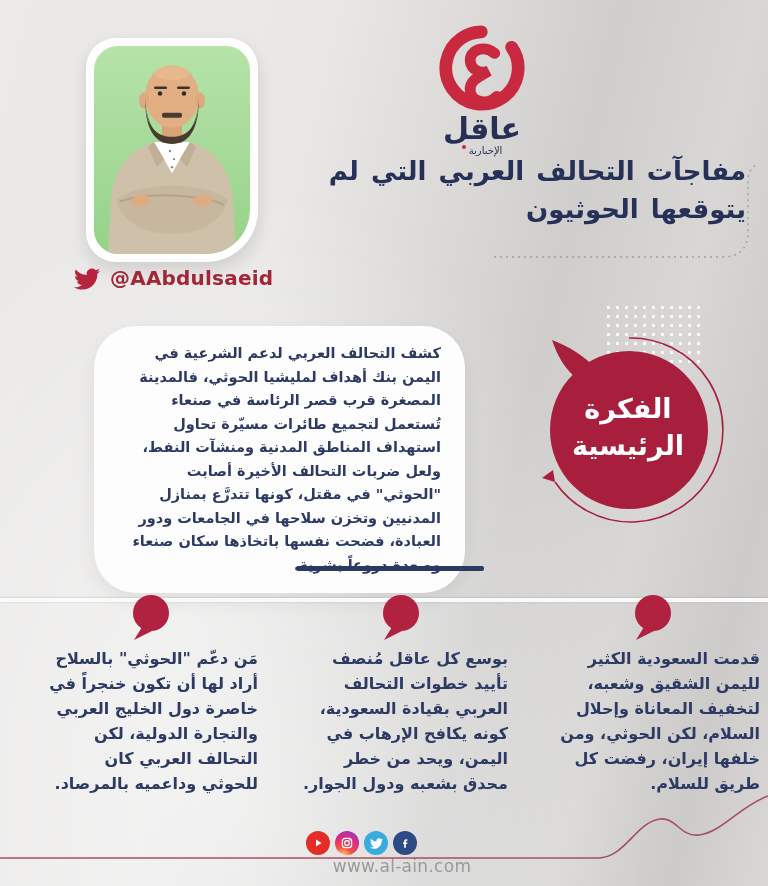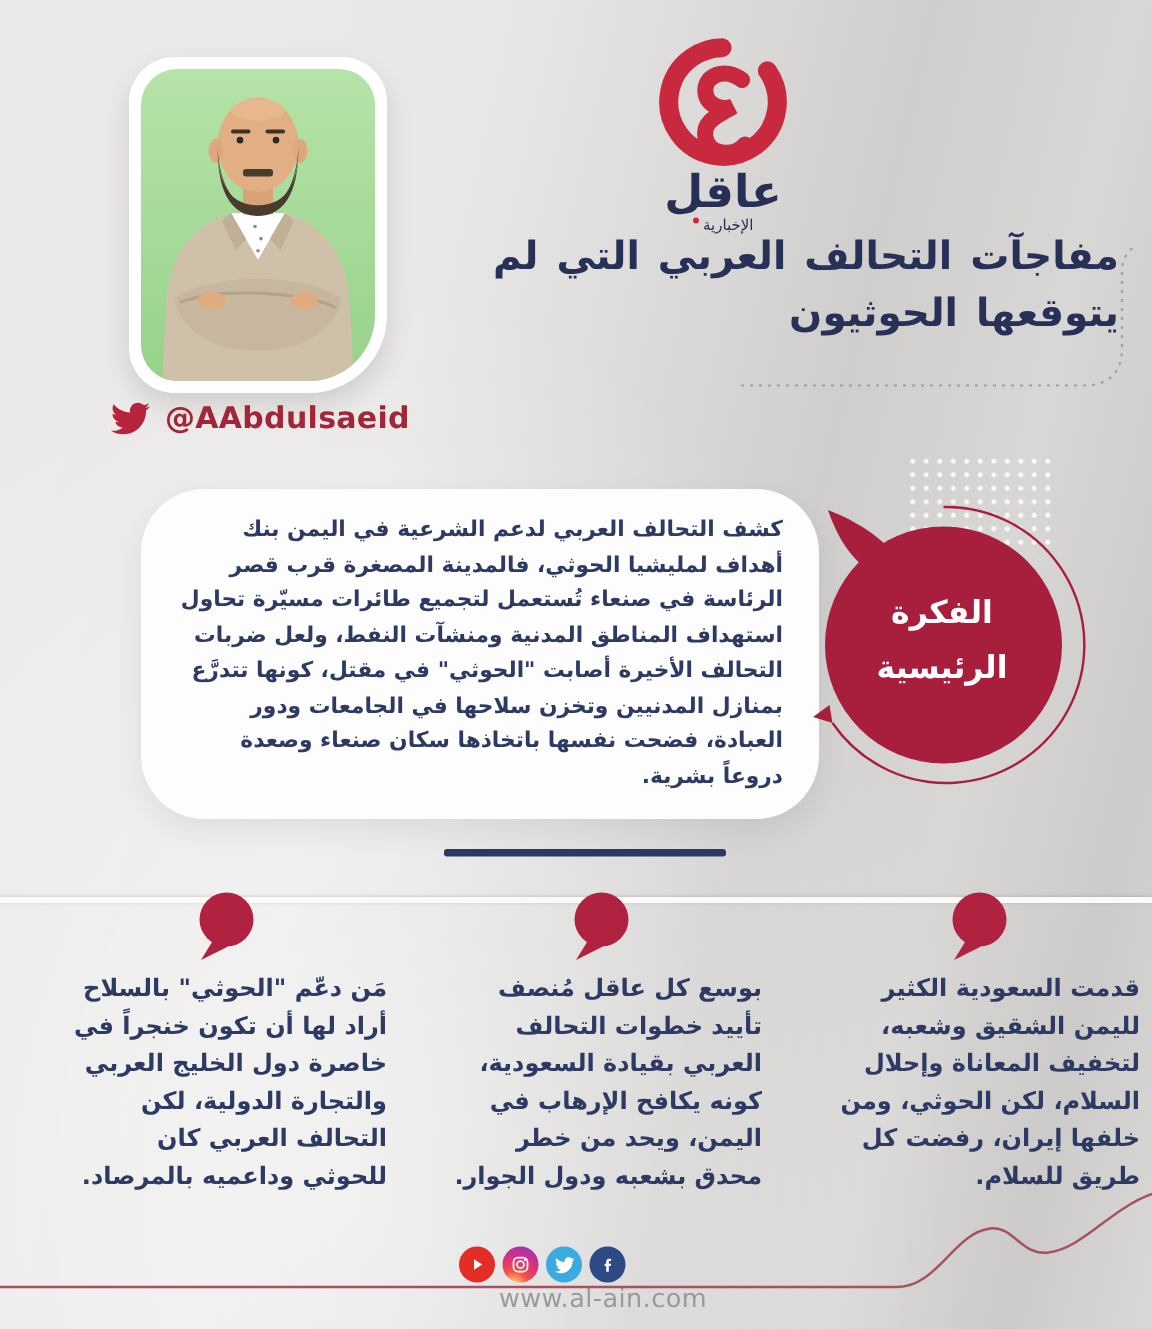--- a/index.html
+++ b/index.html
@@ -30,29 +30,29 @@
   .logo-sub .dot{width:4px;height:4px;border-radius:50%;background:#c8293f;display:inline-block;}
 
   
   .headline{right:22px;top:152px;width:540px;direction:rtl;text-align:right;
     color:#273158;font-weight:bold;font-size:26px;line-height:38px;word-spacing:3px;}
   .author-badge{left:314px;top:227px;background:#2b3459;color:#fff;border-radius:16px;
     height:34px;line-height:34px;padding:0 17px;font-size:17px;font-weight:bold;direction:rtl;
     box-shadow:0 3px 6px rgba(0,0,0,.18);}
 
   
-  .idea-bubble{left:94px;top:326px;width:452px;min-height:188px;background:#fdfdfd;border-radius:42px;
+  .idea-bubble{left:94px;top:326px;width:371px;min-height:188px;background:#fdfdfd;border-radius:42px;
     box-shadow:0 8px 20px rgba(0,0,0,.07);box-sizing:border-box;padding:16px 24px;
     direction:rtl;text-align:right;color:#2d3a64;font-weight:bold;font-size:14.5px;line-height:23.5px;}
   .dots{left:604px;top:303px;width:100px;height:66px;opacity:.85;
     background-image:radial-gradient(circle,#ffffff 1.5px,rgba(255,255,255,0) 1.9px);
     background-size:9px 9px;}
   .idea-circle-svg{left:536px;top:320px;width:236px;height:216px;}
   .idea-label{left:548px;top:390px;width:160px;text-align:center;color:#fff;font-weight:bold;
-    font-size:21px;line-height:37px;direction:rtl;}
+    font-size:27px;line-height:37px;direction:rtl;}
 
   
   .concl-title{left:0;top:522px;width:768px;text-align:center;color:#b41f3e;
     font-size:31px;font-weight:bold;direction:rtl;}
   .concl-underline{left:296px;top:566px;width:188px;height:5px;background:#2c3a63;border-radius:2px;}
   .divider{left:0;top:598px;width:768px;height:4px;background:#fafafa;
     box-shadow:0 -1px 2px rgba(0,0,0,.10),0 1px 2px rgba(0,0,0,.05);}
 
   .col{top:594px;width:214px;text-align:center;}
   .col .bub{width:42px;height:46px;display:block;margin:0 auto;}

